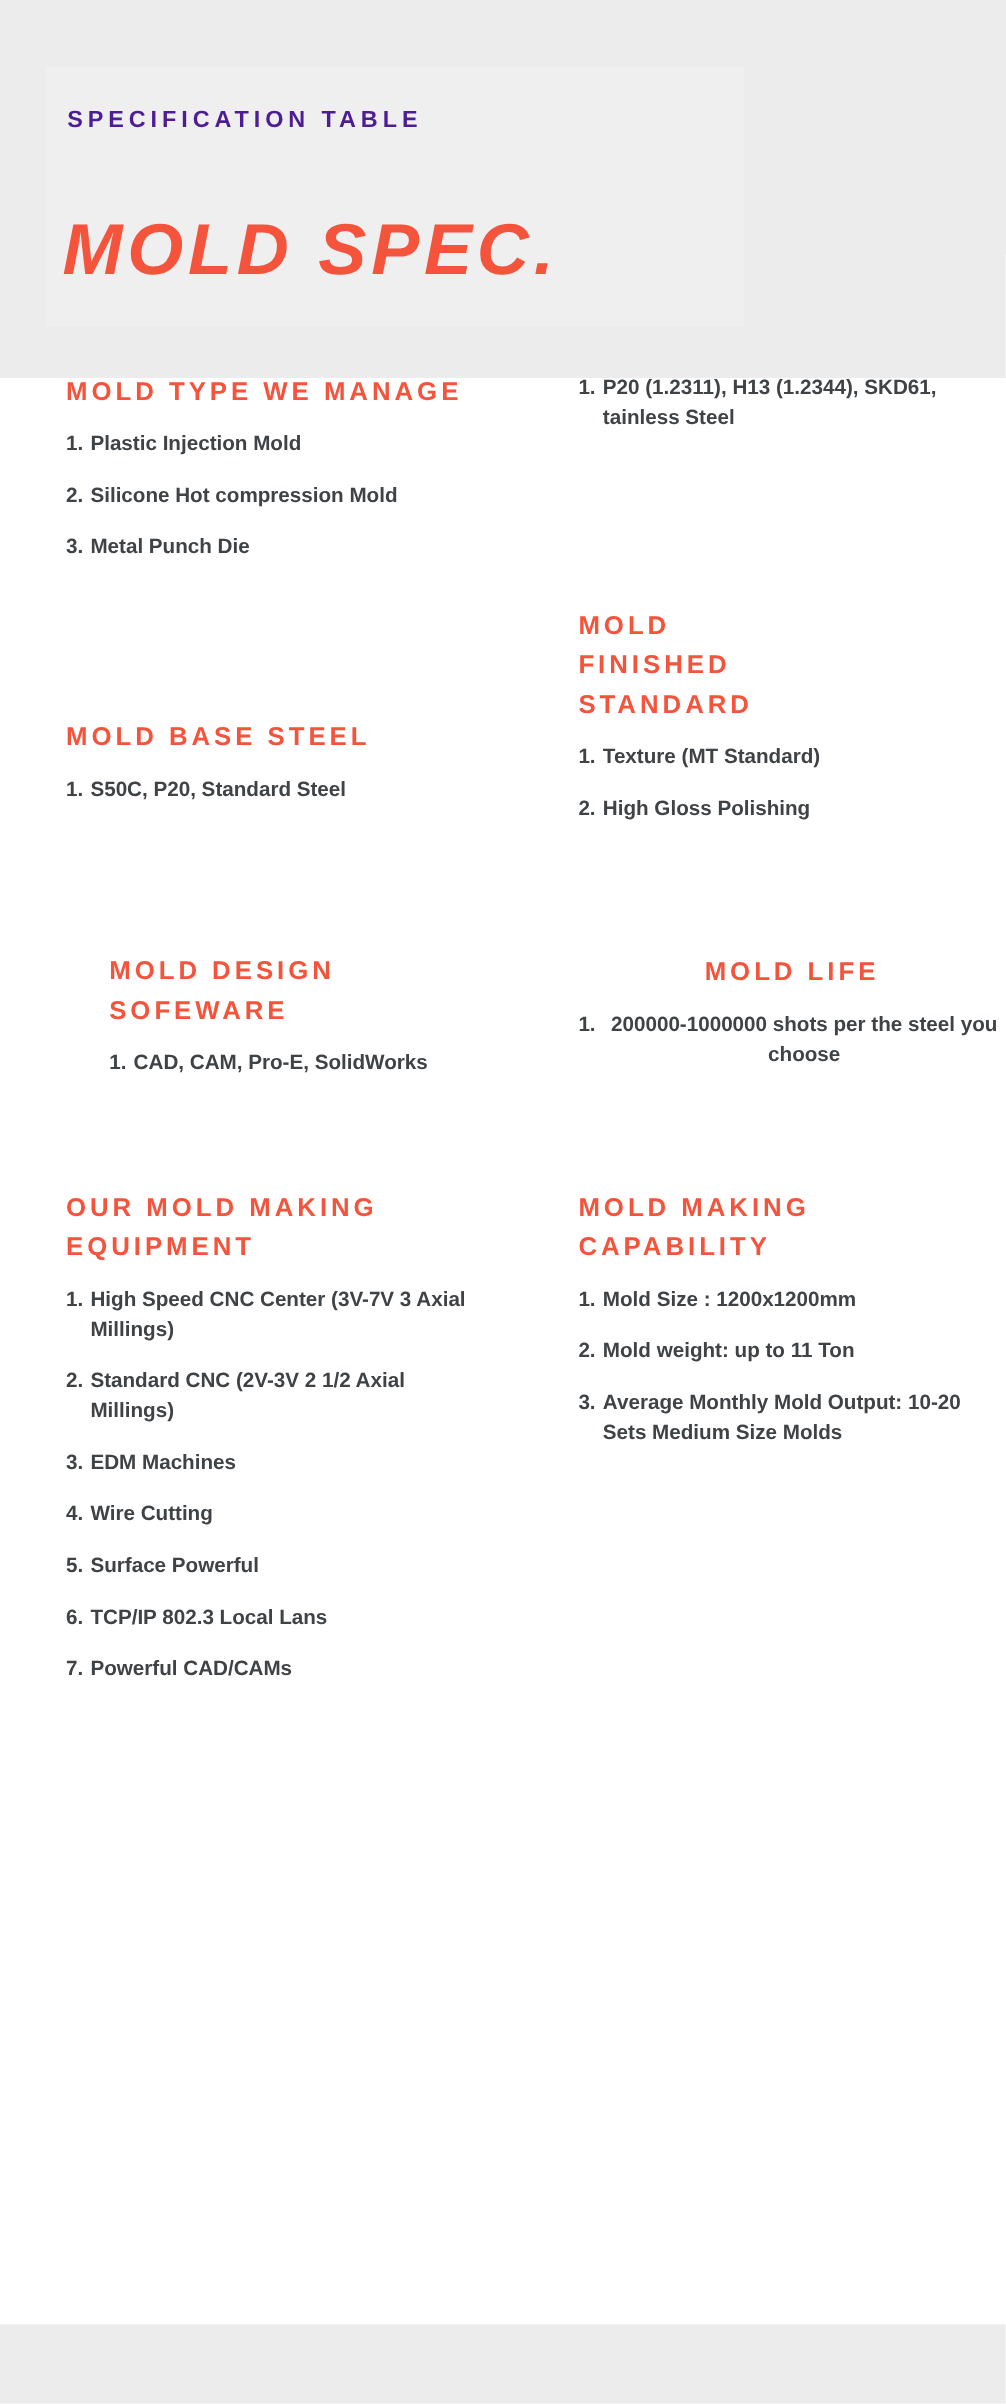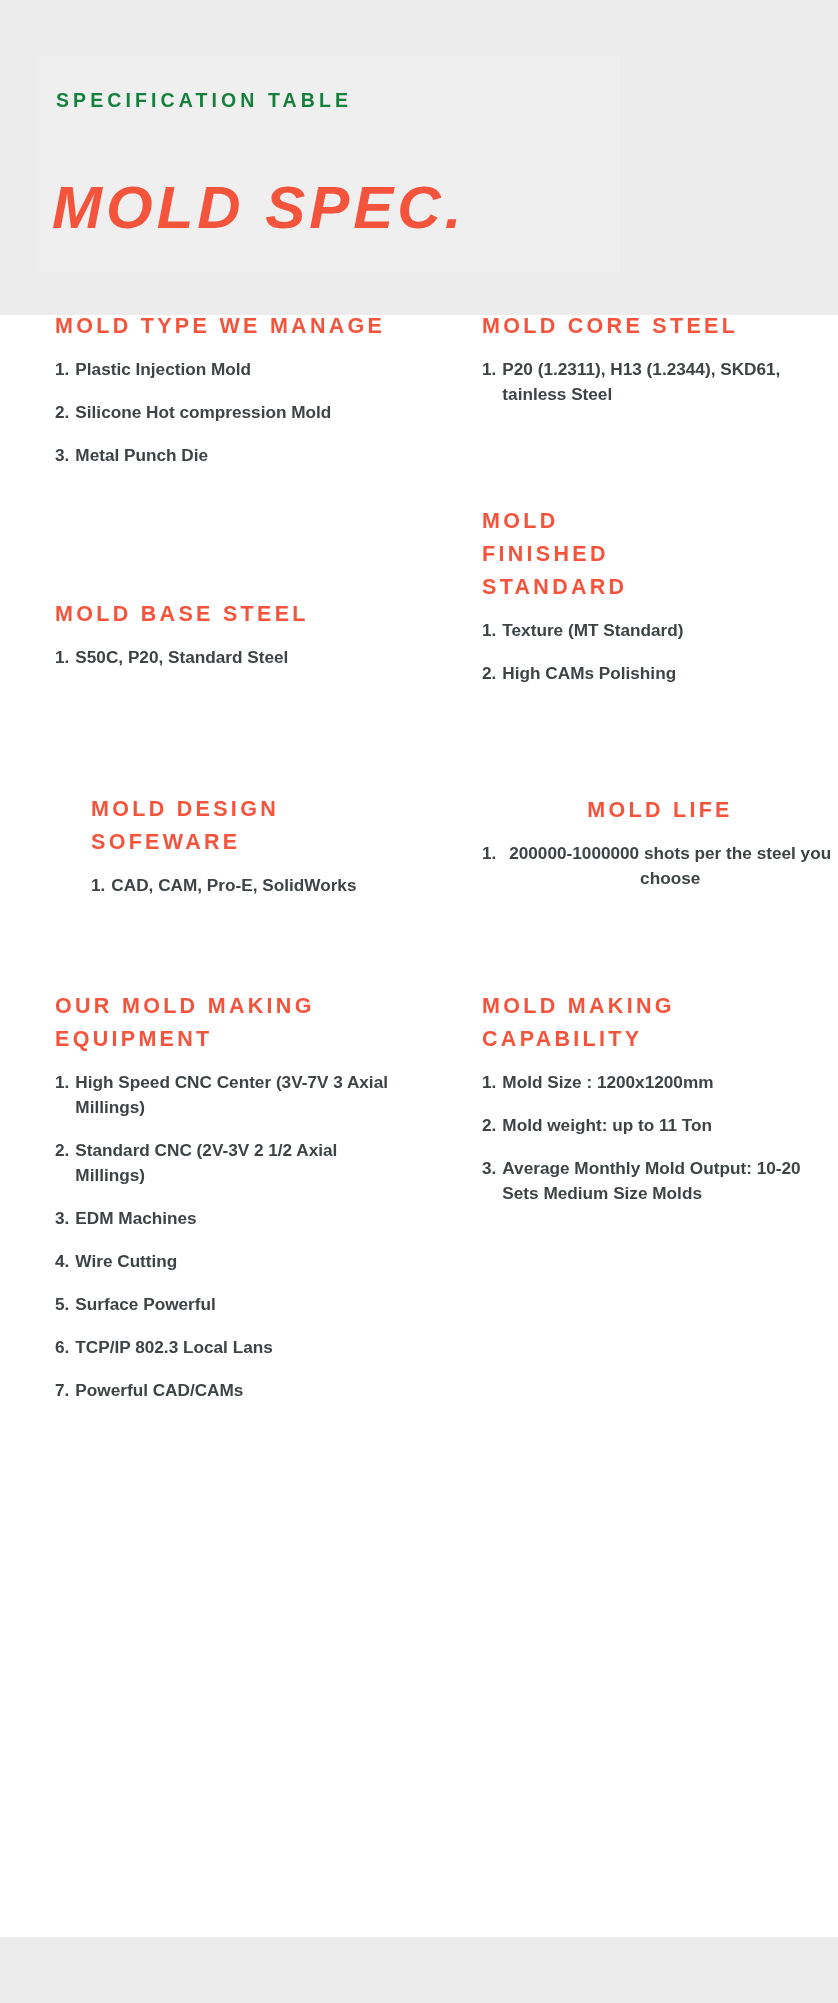--- a/index.html
+++ b/index.html
@@ -32,21 +32,21 @@
     height: 216px;
     background: #efefef;
   }
   .eyebrow {
     position: absolute;
     top: 89px;
     left: 56px;
     font-size: 19.5px;
     font-weight: 700;
     letter-spacing: 4.1px;
-    color: #15803d;
+    color: #4c1d95;
     white-space: nowrap;
     text-align: right;
   }
   .big-title {
     position: absolute;
     top: 178px;
     left: 52px;
     font-size: 60px;
     line-height: 60px;
     font-weight: 800;
@@ -197,39 +197,38 @@
           <span class="item-text">Powerful CAD/CAMs</span>
         </li>
       </ul>
     </div>
 
   </div>
 
   <div class="col col-right">
 
     <div class="block" style="top:-5px;">
-      <div class="block-title">MOLD CORE STEEL</div>
       <ul class="items">
         <li class="item">
           <span class="item-num">1.</span>
           <span class="item-text">P20 (1.2311), H13 (1.2344), SKD61, tainless Steel</span>
         </li>
       </ul>
     </div>
 
     <div class="block" style="top:190px;">
       <div class="block-title" style="max-width:200px;">MOLD FINISHED STANDARD</div>
       <ul class="items">
         <li class="item">
           <span class="item-num">1.</span>
           <span class="item-text">Texture (MT Standard)</span>
         </li>
         <li class="item">
           <span class="item-num">2.</span>
-          <span class="item-text">High CAMs Polishing</span>
+          <span class="item-text">High Gloss Polishing</span>
         </li>
       </ul>
     </div>
 
     <div class="block" style="top:479px;text-align:center;">
       <div class="block-title">MOLD LIFE</div>
       <ul class="items">
         <li class="item">
           <span class="item-num">1.</span>
           <span class="item-text">200000-1000000 shots per the steel you choose</span>

